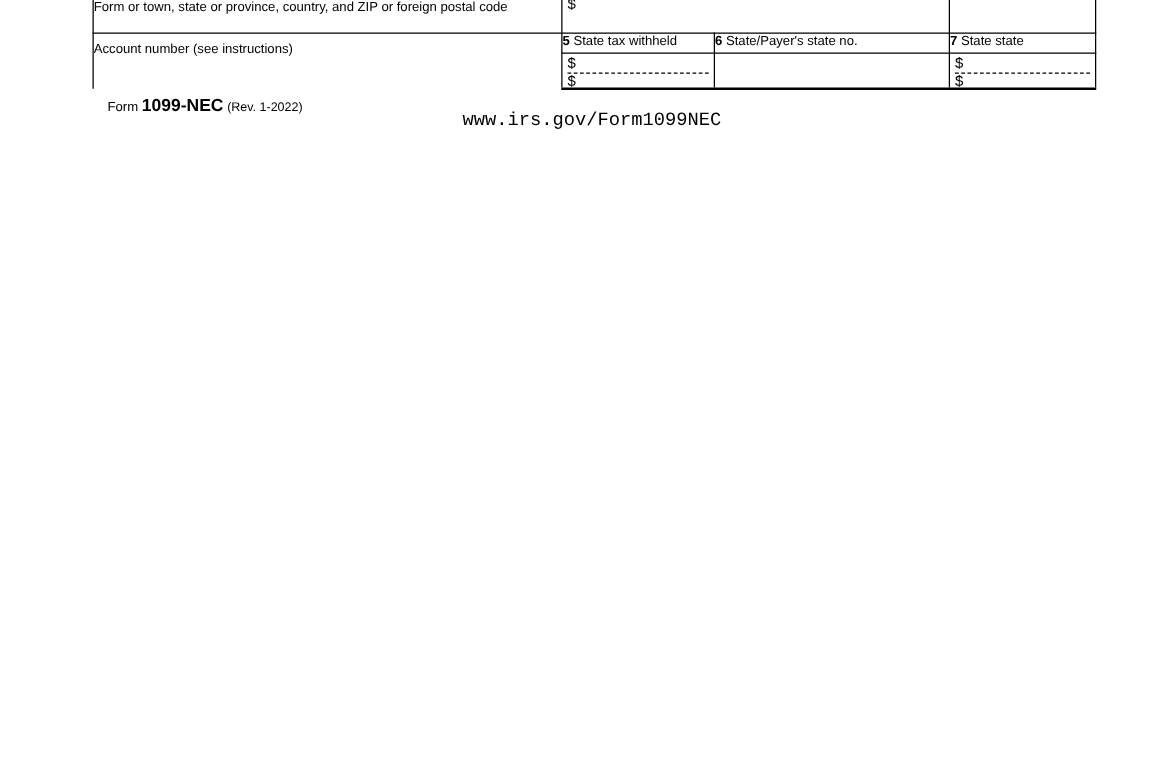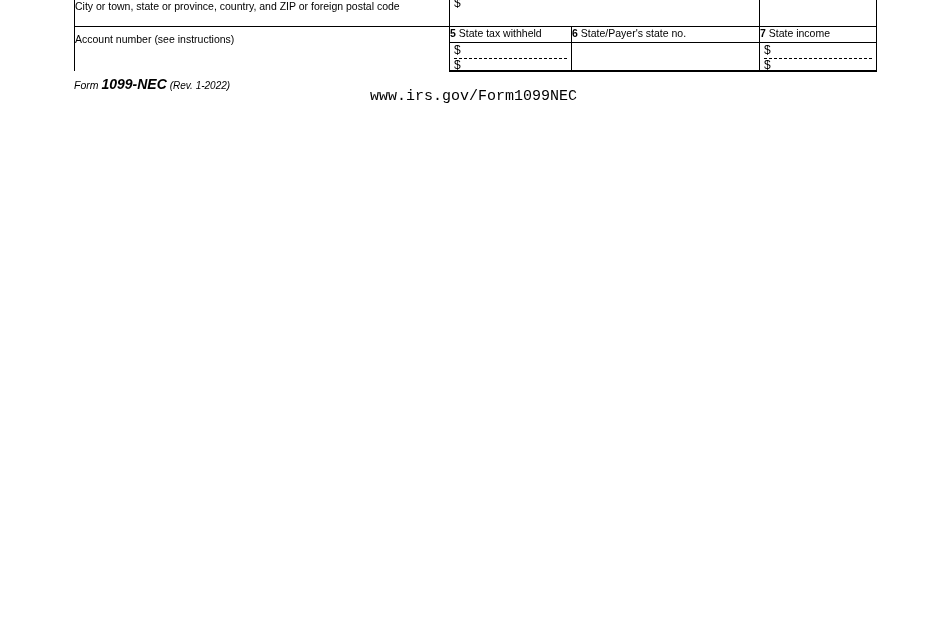--- a/index.html
+++ b/index.html
@@ -69,25 +69,24 @@
   .footer {
     position: absolute;
     left: 74px;
     top: 76px;
     width: 802px;
     height: 16px;
     font-size: 11px;
   }
   .footer .form-label {
     position: absolute;
-    left: 0;
+    left: 12px;
     top: 0;
     white-space: nowrap;
     font-size: 10.5px;
-    font-style: italic;
   }
   .footer .form-label .big {
     font-size: 14px;
     font-weight: bold;
     letter-spacing: 0px;
   }
   .footer .form-label .rev {
     font-size: 10px;
   }
   .footer .website {
@@ -114,40 +113,40 @@
     <colgroup>
       <col style="width:375px">
       <col style="width:122px">
       <col style="width:188px">
       <col style="width:117px">
     </colgroup>
     <tbody>
 
       <tr>
         <td class="cell bl br bb" style="height:26px;">
-          <div class="lbl">City or town, state or province, country, and ZIP or foreign postal code</div>
+          <div class="lbl">Form or town, state or province, country, and ZIP or foreign postal code</div>
         </td>
         <td class="cell br bb" colspan="2" style="height:26px;">
           <span class="dollar" style="top:-3px;">$</span>
         </td>
         <td class="cell br bb" style="height:26px;"></td>
       </tr>
 
       <tr>
         <td class="cell bl" rowspan="2" style="height:43px;">
           <div class="lbl" style="margin-top:6px;">Account number (see instructions)</div>
         </td>
         <td class="cell bl br bb" style="height:16px;">
           <div class="lbl"><span class="num">5</span> <span>State tax withheld</span></div>
         </td>
         <td class="cell br bb" style="height:16px;margin-top:36px;">
           <div class="lbl"><span class="num">6</span> <span>State/Payer's state no.</span></div>
         </td>
         <td class="cell br bb" style="height:16px;">
-          <div class="lbl"><span class="num">7</span> <span>State income</span></div>
+          <div class="lbl"><span class="num">7</span> <span>State state</span></div>
         </td>
       </tr>
 
       <tr>
         <td class="cell bl br bb-thick" style="height:29px;">
           <span class="dollar" style="top:1px;">$</span>
           <span class="dashed-rule" style="top:15px;"></span>
           <span class="dollar" style="top:16px;">$</span>
         </td>
         <td class="cell br bb-thick" style="height:29px;">

